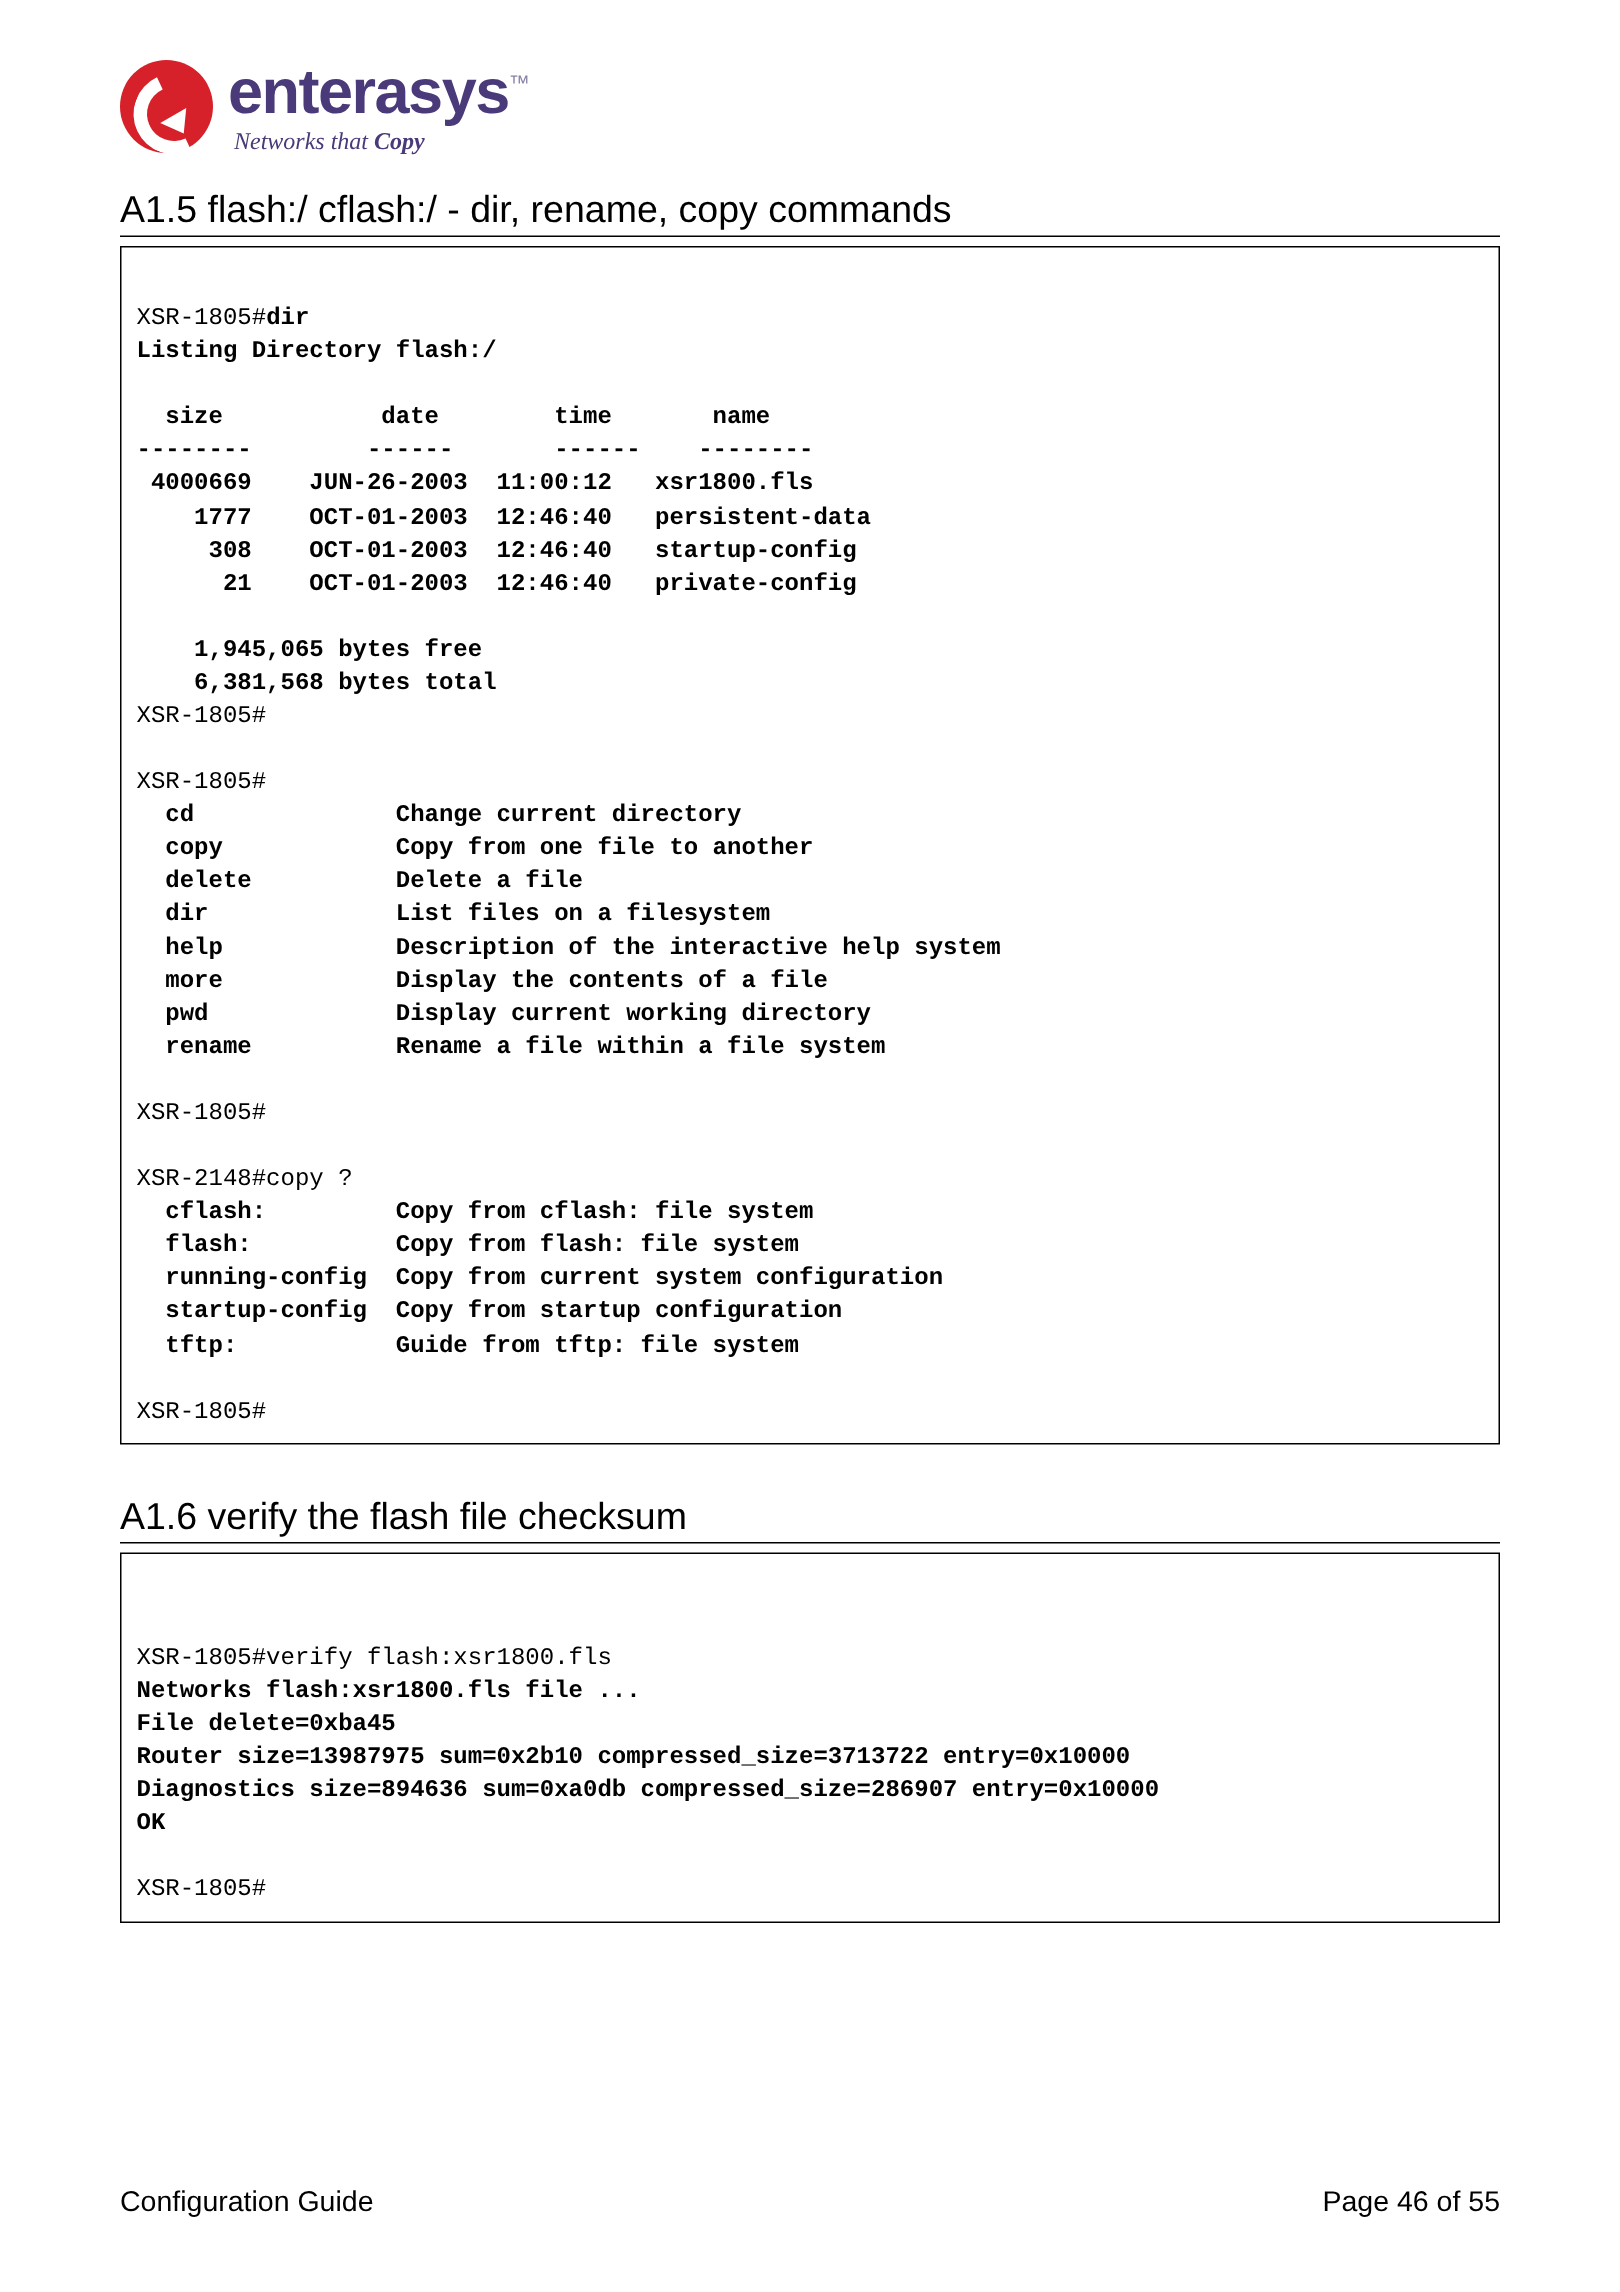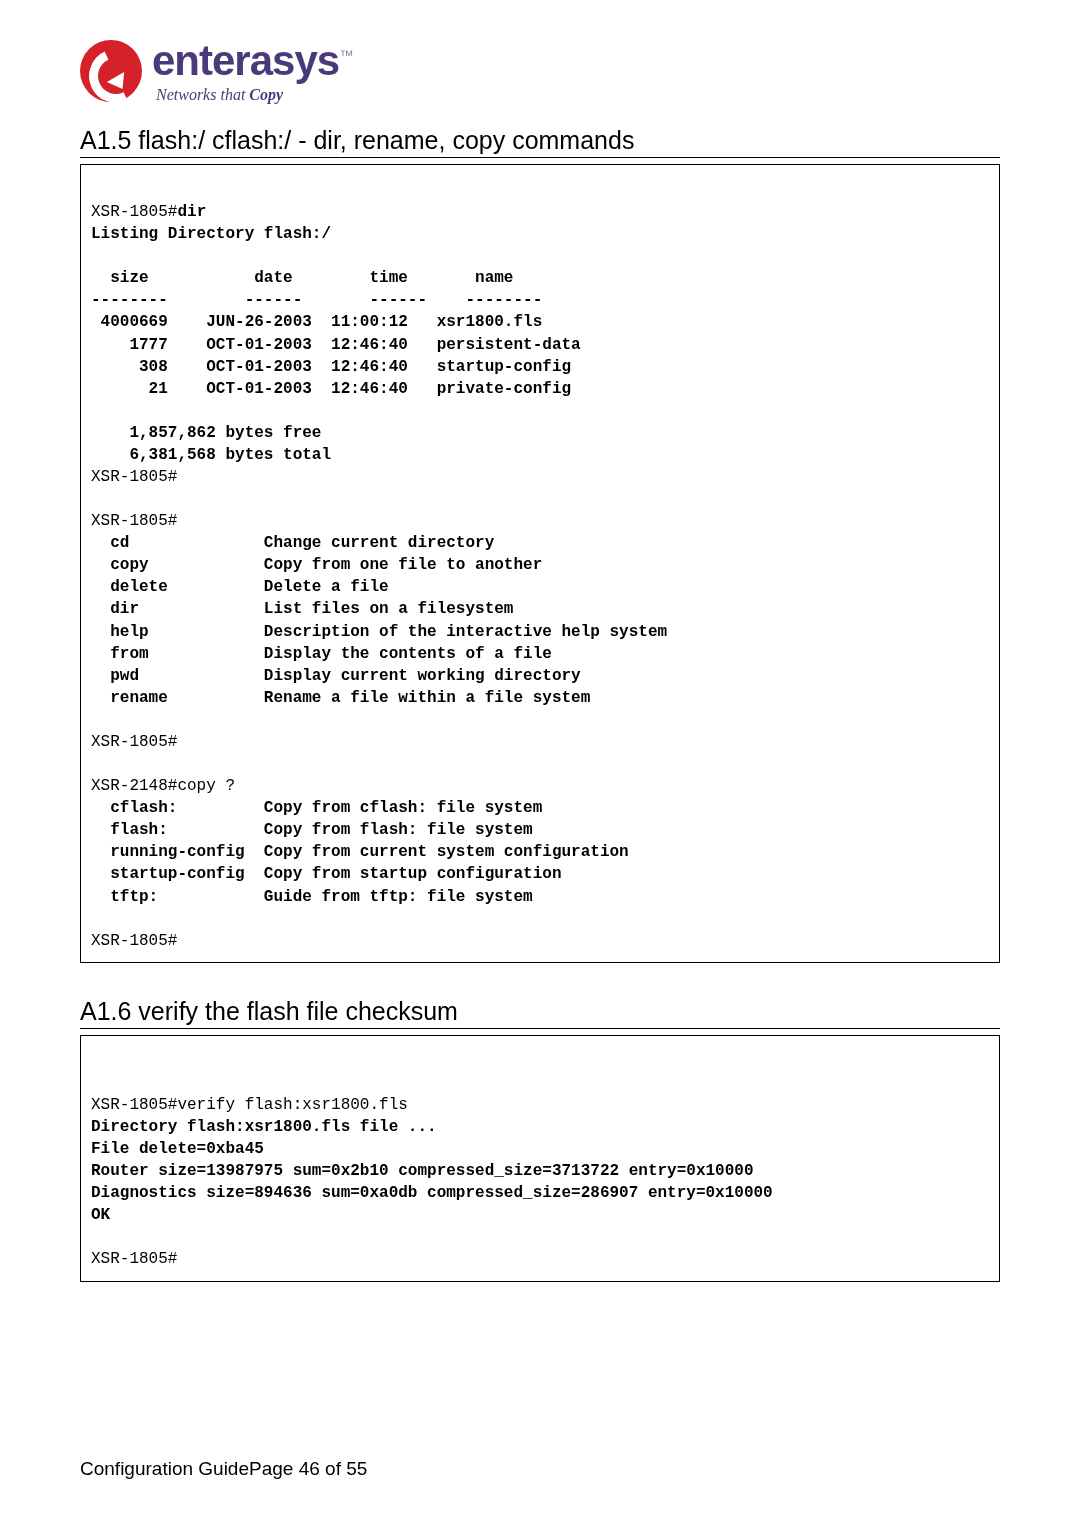--- a/index.html
+++ b/index.html
@@ -96,20 +96,21 @@
     overflow: hidden;
   }
   .terminal-box b { font-weight: 700; }
 
   .footer {
     position: absolute;
     bottom: 48px;
     left: 80px;
     right: 80px;
     display: flex;
+    justify-content: space-between;
     font-size: 19px;
     color: #000;
     margin-top: 13px;
   }
 </style>
 </head>
 <body>
 
 <div class="logo-row">
   <div class="logo-mark"></div>
@@ -129,52 +130,52 @@
 <span>XSR-1805#</span><b>dir</b>
 <b>Listing Directory flash:/</b>
 <span></span>
 <b>  size           date        time       name</b>
 <b>--------        ------       ------    --------</b>
 <b> 4000669    JUN-26-2003  11:00:12   xsr1800.fls</b>
 <b>    1777    OCT-01-2003  12:46:40   persistent-data</b>
 <b>     308    OCT-01-2003  12:46:40   startup-config</b>
 <b>      21    OCT-01-2003  12:46:40   private-config</b>
 <span></span>
-<b>    1,857,862 bytes free</b>
+<b>    1,945,065 bytes free</b>
 <b>    6,381,568 bytes total</b>
 <span>XSR-1805#</span>
 <span></span>
 <span>XSR-1805#</span>
 <b>  cd              Change current directory</b>
 <b>  copy            Copy from one file to another</b>
 <b>  delete          Delete a file</b>
 <b>  dir             List files on a filesystem</b>
 <b>  help            Description of the interactive help system</b>
-<b>  from            Display the contents of a file</b>
+<b>  more            Display the contents of a file</b>
 <b>  pwd             Display current working directory</b>
 <b>  rename          Rename a file within a file system</b>
 <span></span>
 <span>XSR-1805#</span>
 <span></span>
 <span>XSR-2148#copy ?</span>
 <b>  cflash:         Copy from cflash: file system</b>
 <b>  flash:          Copy from flash: file system</b>
 <b>  running-config  Copy from current system configuration</b>
 <b>  startup-config  Copy from startup configuration</b>
 <b>  tftp:           Guide from tftp: file system</b>
 <span></span>
 <span>XSR-1805#</span>
 </div>
 
 <div class="section-heading">A1.6 verify the flash file checksum</div>
 
 <div class="terminal-box">
 <span></span>
 <span>XSR-1805#verify flash:xsr1800.fls</span>
-<b>Directory flash:xsr1800.fls file ...</b>
+<b>Networks flash:xsr1800.fls file ...</b>
 <b>File delete=0xba45</b>
 <b>Router size=13987975 sum=0x2b10 compressed_size=3713722 entry=0x10000</b>
 <b>Diagnostics size=894636 sum=0xa0db compressed_size=286907 entry=0x10000</b>
 <b>OK</b>
 <span></span>
 <span>XSR-1805#</span>
 </div>
 
 <div class="footer">
   <span>Configuration Guide</span>

